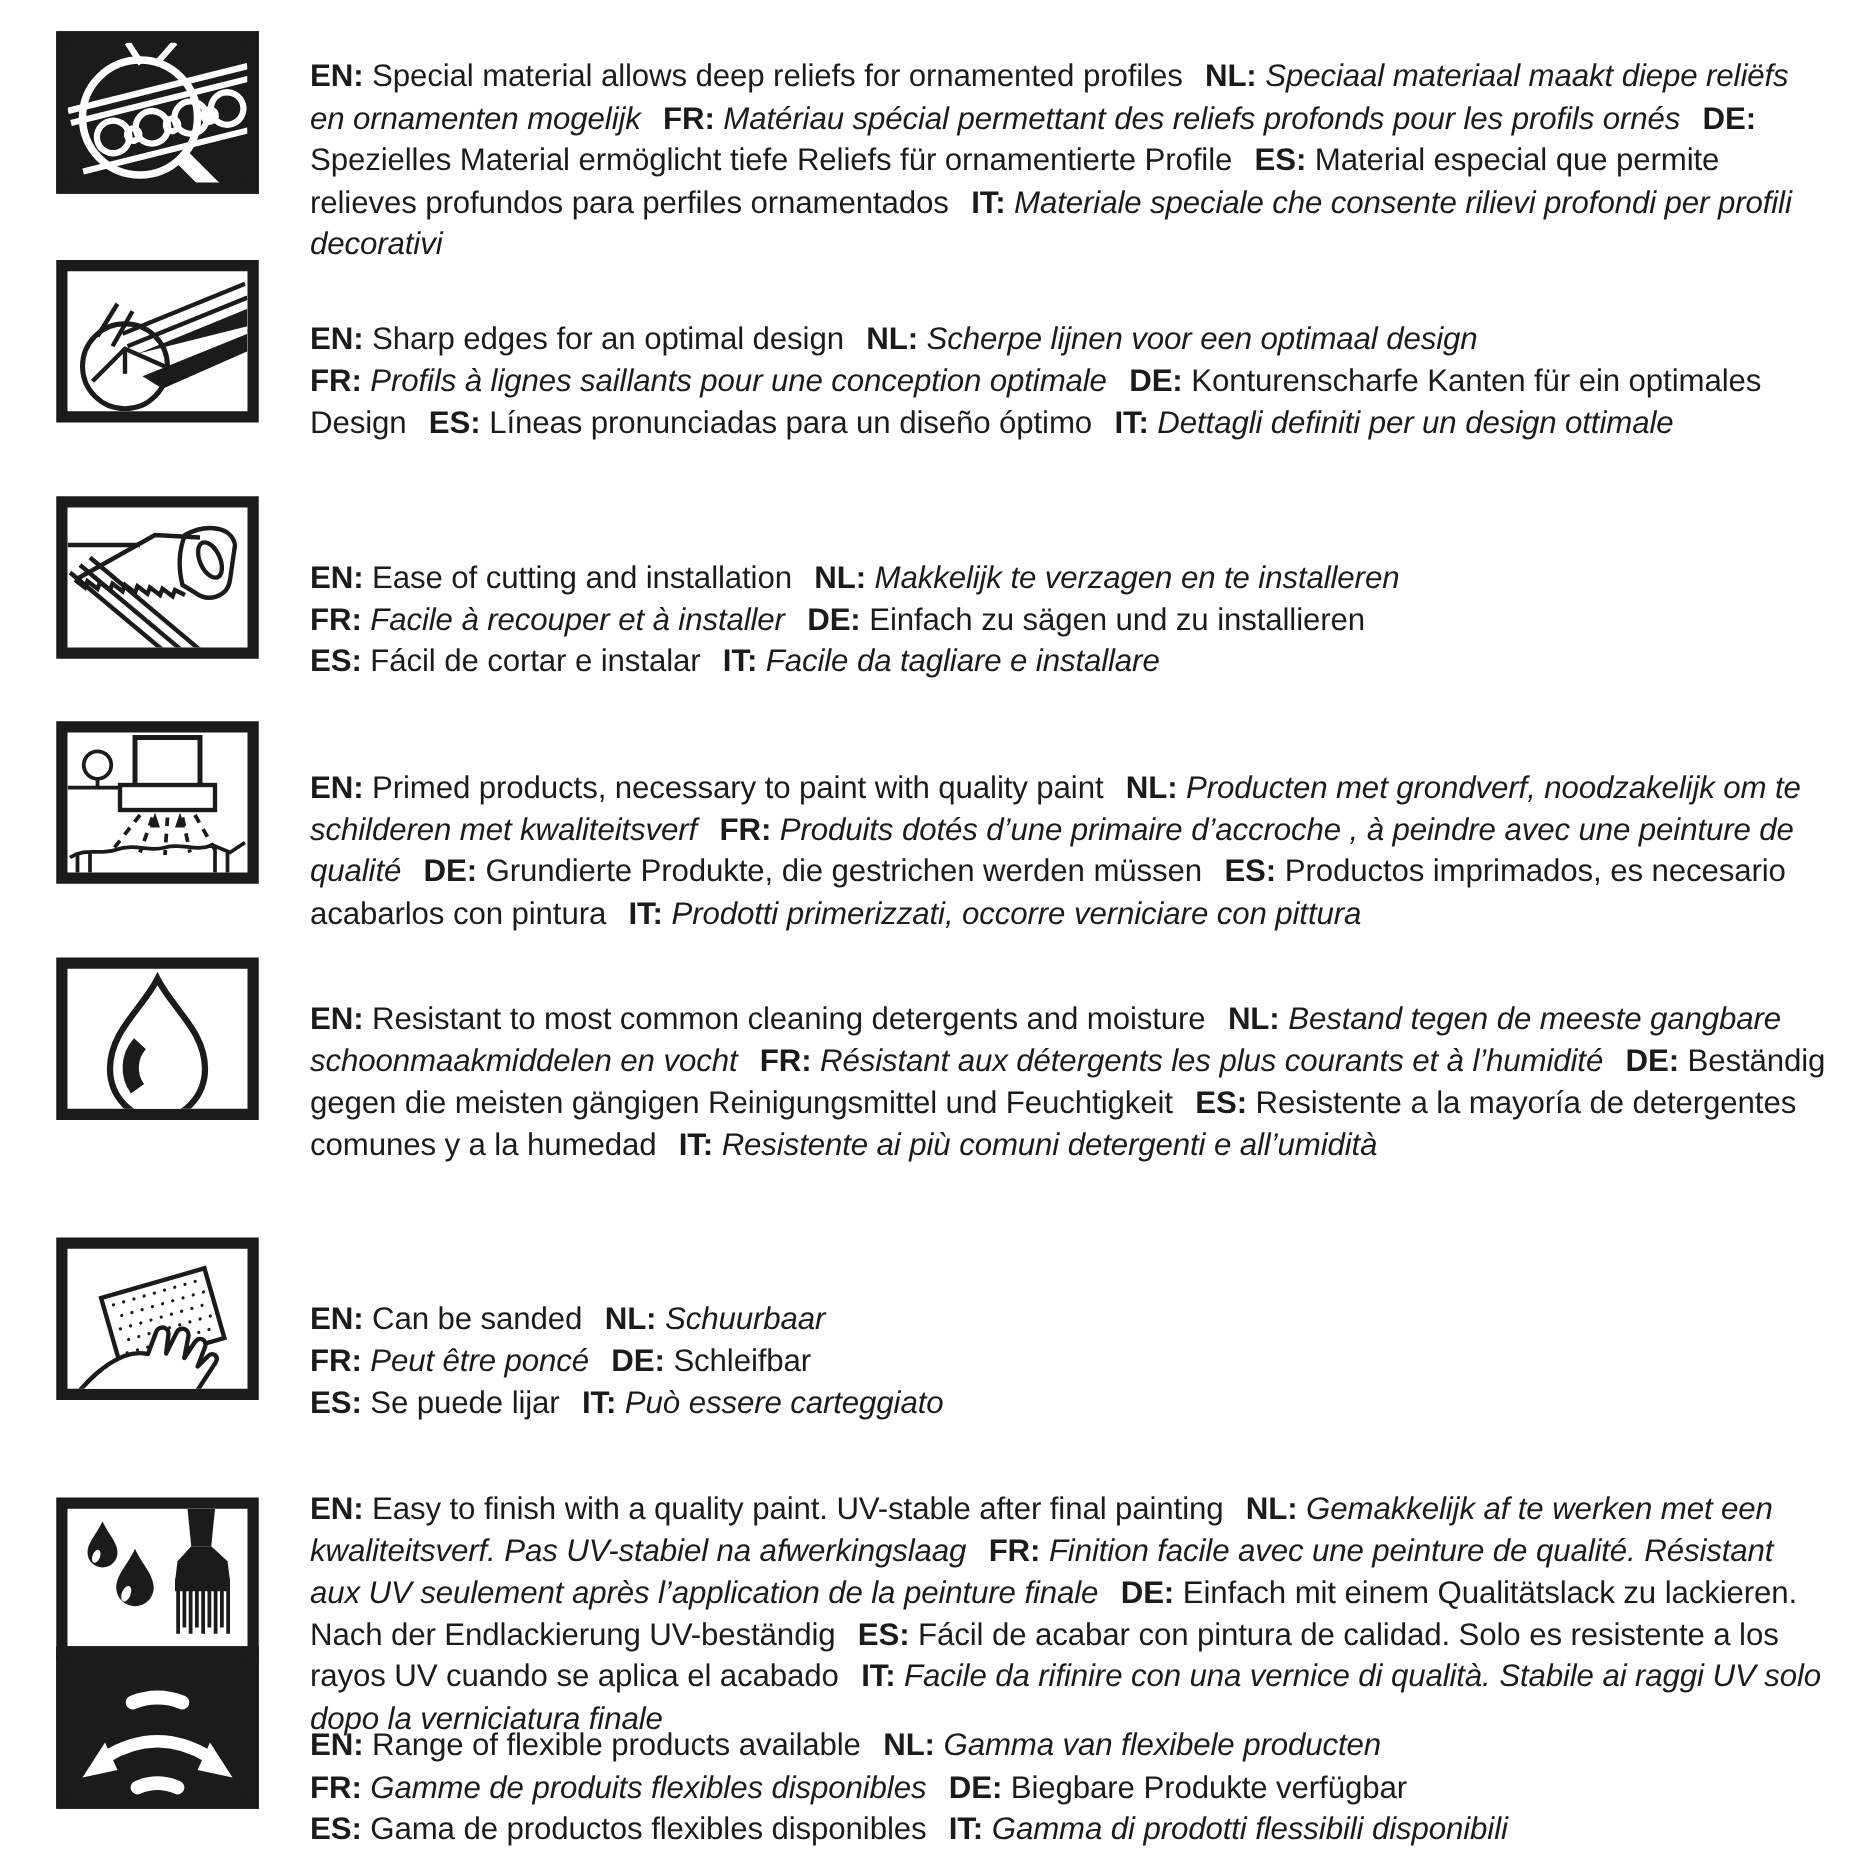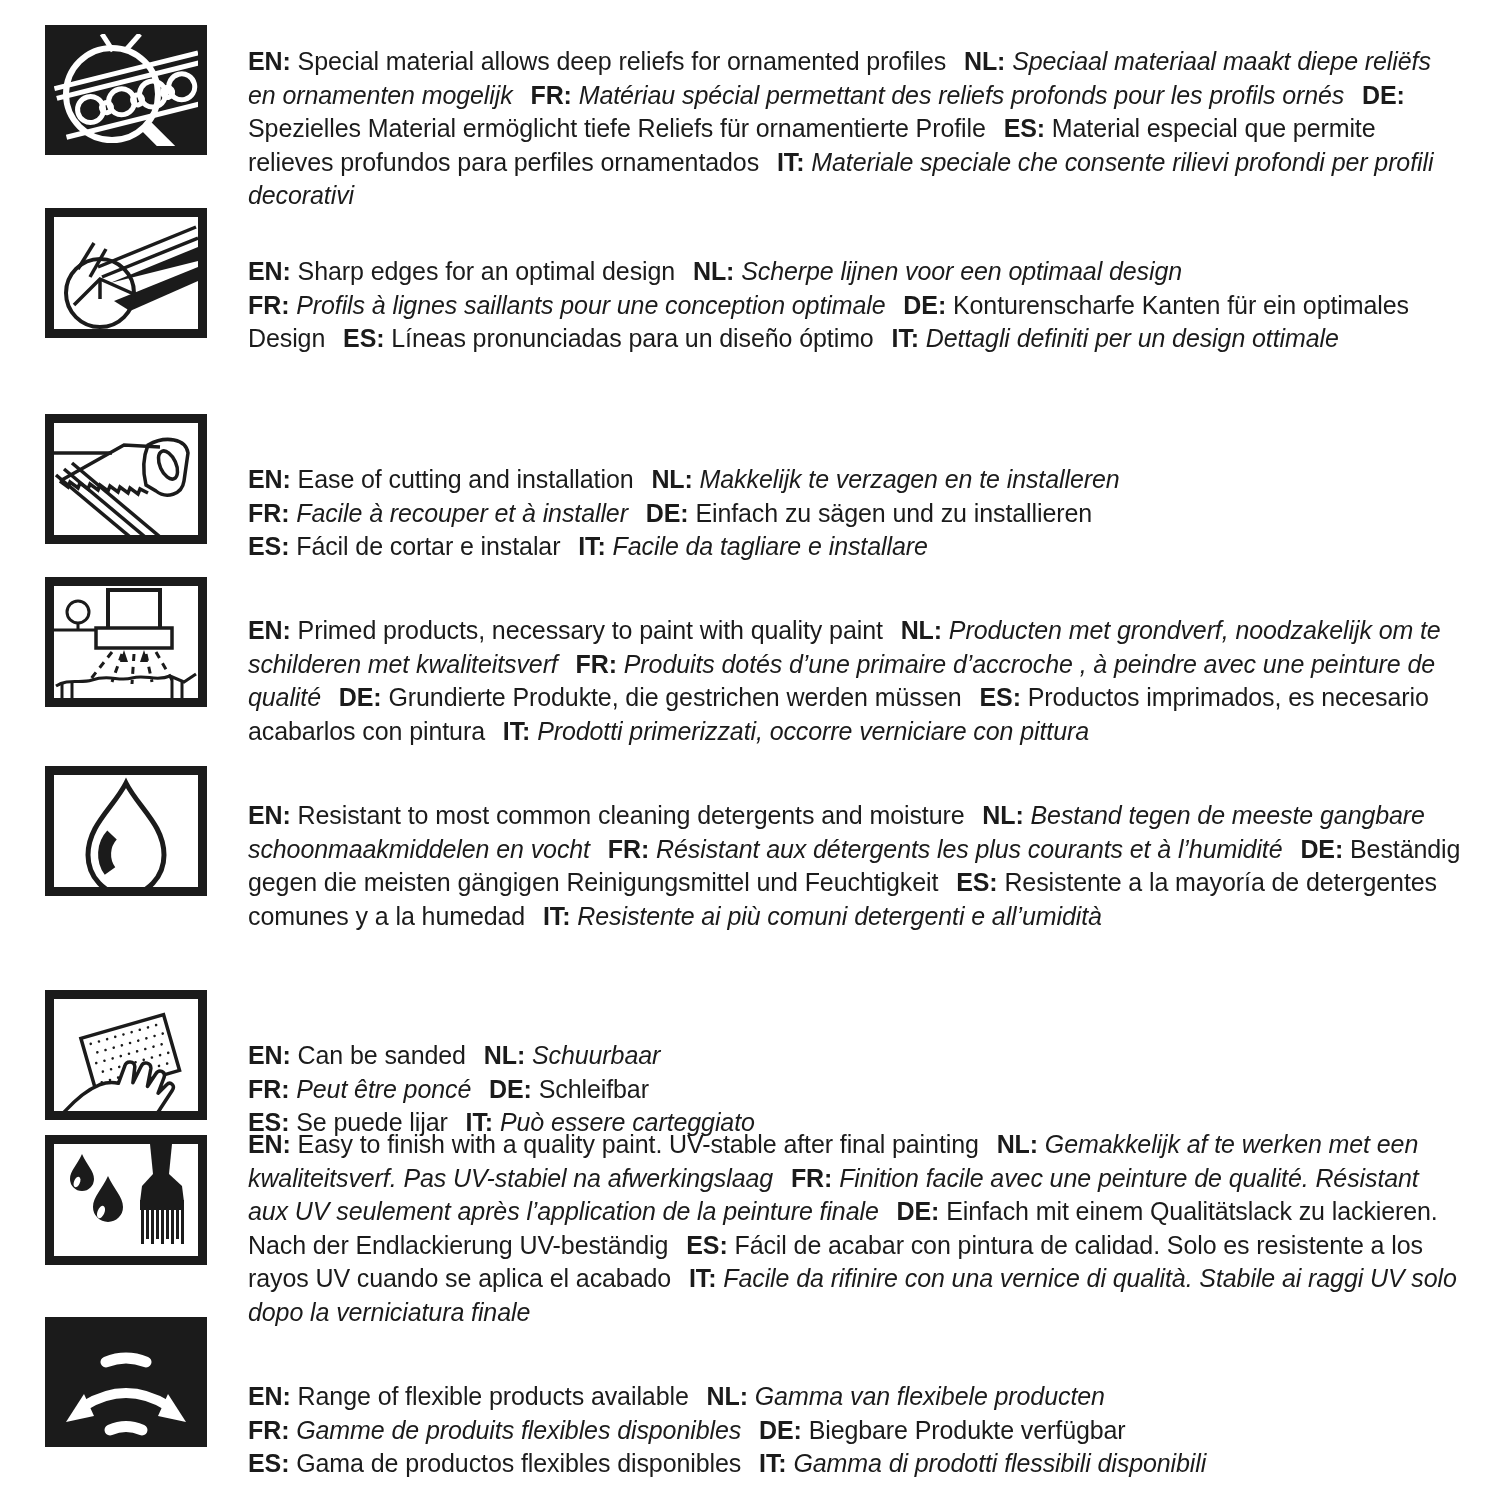--- a/index.html
+++ b/index.html
@@ -74,21 +74,21 @@
           <line x1="36" y1="60" x2="52" y2="32"></line>
           <circle cx="46" cy="76" r="34" stroke-width="4"></circle>
           <path d="M20,88 L46,62 L82,78"></path>
           <line x1="46" y1="62" x2="46" y2="82"></line>
         </g>
       </svg>
     </div>
     <p class="text" style="padding-top:22px"><span class="seg"><b class="lab">EN:</b><span> Sharp edges for an optimal design</span></span> <span class="seg"><b class="lab">NL:</b><span class="it"> Scherpe lijnen voor een optimaal design</span></span><br><span class="seg"><b class="lab">FR:</b><span class="it"> Profils à lignes saillants pour une conception optimale</span></span> <span class="seg"><b class="lab">DE:</b><span> Konturenscharfe Kanten für ein optimales Design</span></span> <span class="seg"><b class="lab">ES:</b><span> Líneas pronunciadas para un diseño óptimo</span></span> <span class="seg"><b class="lab">IT:</b><span class="it"> Dettagli definiti per un design ottimale</span></span> </p>
   </div>
 
-  <div class="row" style="top:414px">
+  <div class="row" style="top:397px">
     <div class="icon-box">
       <svg viewBox="0 0 144 140">
         <g fill="none" stroke="#1b1b1b" stroke-width="3.5">
           <line x1="0" y1="30" x2="58" y2="30"></line>
           <line x1="2" y1="52" x2="100" y2="134"></line>
           <line x1="18" y1="40" x2="118" y2="124"></line>
           <line x1="10" y1="46" x2="109" y2="129"></line>
           <path d="M6,58 L70,22 L106,24"></path>
           <polyline points="6,58 14,64 16,59 24,65 26,60 34,66 36,61 44,67 46,62 54,68 56,63 64,69 66,64 74,70 76,65 84,71 86,66 94,70"></polyline>
           <path d="M94,22 C112,12 132,16 134,30 L130,58 C128,72 112,76 102,68 L92,62 C88,46 90,32 94,22 Z"></path>
@@ -190,21 +190,21 @@
               <circle cx="101.5" cy="74" r="1.3" fill="#1b1b1b"></circle>
               <circle cx="110" cy="74" r="1.3" fill="#1b1b1b"></circle>
             </g>
         </g>
         <path transform="rotate(14 60 110)" d="M6,138 C16,116 26,100 40,90 C46,86 52,84 58,84 L60,66 C60,60 68,58 70,64 L72,80 L76,62 C77,56 85,56 86,62 L87,80 L92,66 C94,60 101,61 101,67 L99,84 L105,74 C108,69 114,72 112,78 L105,98 C102,108 94,116 84,120 L62,130 C46,137 28,140 6,138 Z" fill="#ffffff" stroke="#1b1b1b" stroke-width="3.5" stroke-linejoin="round"></path>
       </svg>
     </div>
     <p class="text" style="padding-top:24px"><span class="seg"><b class="lab">EN:</b><span> Can be sanded</span></span> <span class="seg"><b class="lab">NL:</b><span class="it"> Schuurbaar</span></span><br><span class="seg"><b class="lab">FR:</b><span class="it"> Peut être poncé</span></span> <span class="seg"><b class="lab">DE:</b><span> Schleifbar</span></span><br><span class="seg"><b class="lab">ES:</b><span> Se puede lijar</span></span> <span class="seg"><b class="lab">IT:</b><span class="it"> Può essere carteggiato</span></span> </p>
   </div>
 
-  <div class="row" style="top:1103px">
+  <div class="row" style="top:1166px">
     <div class="icon-box" style="top:32px">
       <svg viewBox="0 0 144 140">
         <path d="M28,10 C33,21 40,27 40,35 a12,12 0 1 1 -24,0 C16,27 23,21 28,10 Z" fill="#1b1b1b"></path>
         <ellipse cx="23" cy="38" rx="3" ry="5.5" fill="#ffffff" transform="rotate(22 23 38)"></ellipse>
         <path d="M54,32 C60,45 69,53 69,63 a15,15 0 1 1 -30,0 C39,53 48,45 54,32 Z" fill="#1b1b1b"></path>
         <ellipse cx="47" cy="68" rx="3.5" ry="6.5" fill="#ffffff" transform="rotate(22 47 68)"></ellipse>
         <g fill="#1b1b1b">
           <path d="M96,0 L118,0 L115,30 L99,30 Z"></path>
           <path d="M99,30 L88,42 L86,58 L130,58 L128,42 L115,30 Z"></path>
           <rect x="86" y="56" width="44" height="10"></rect>

